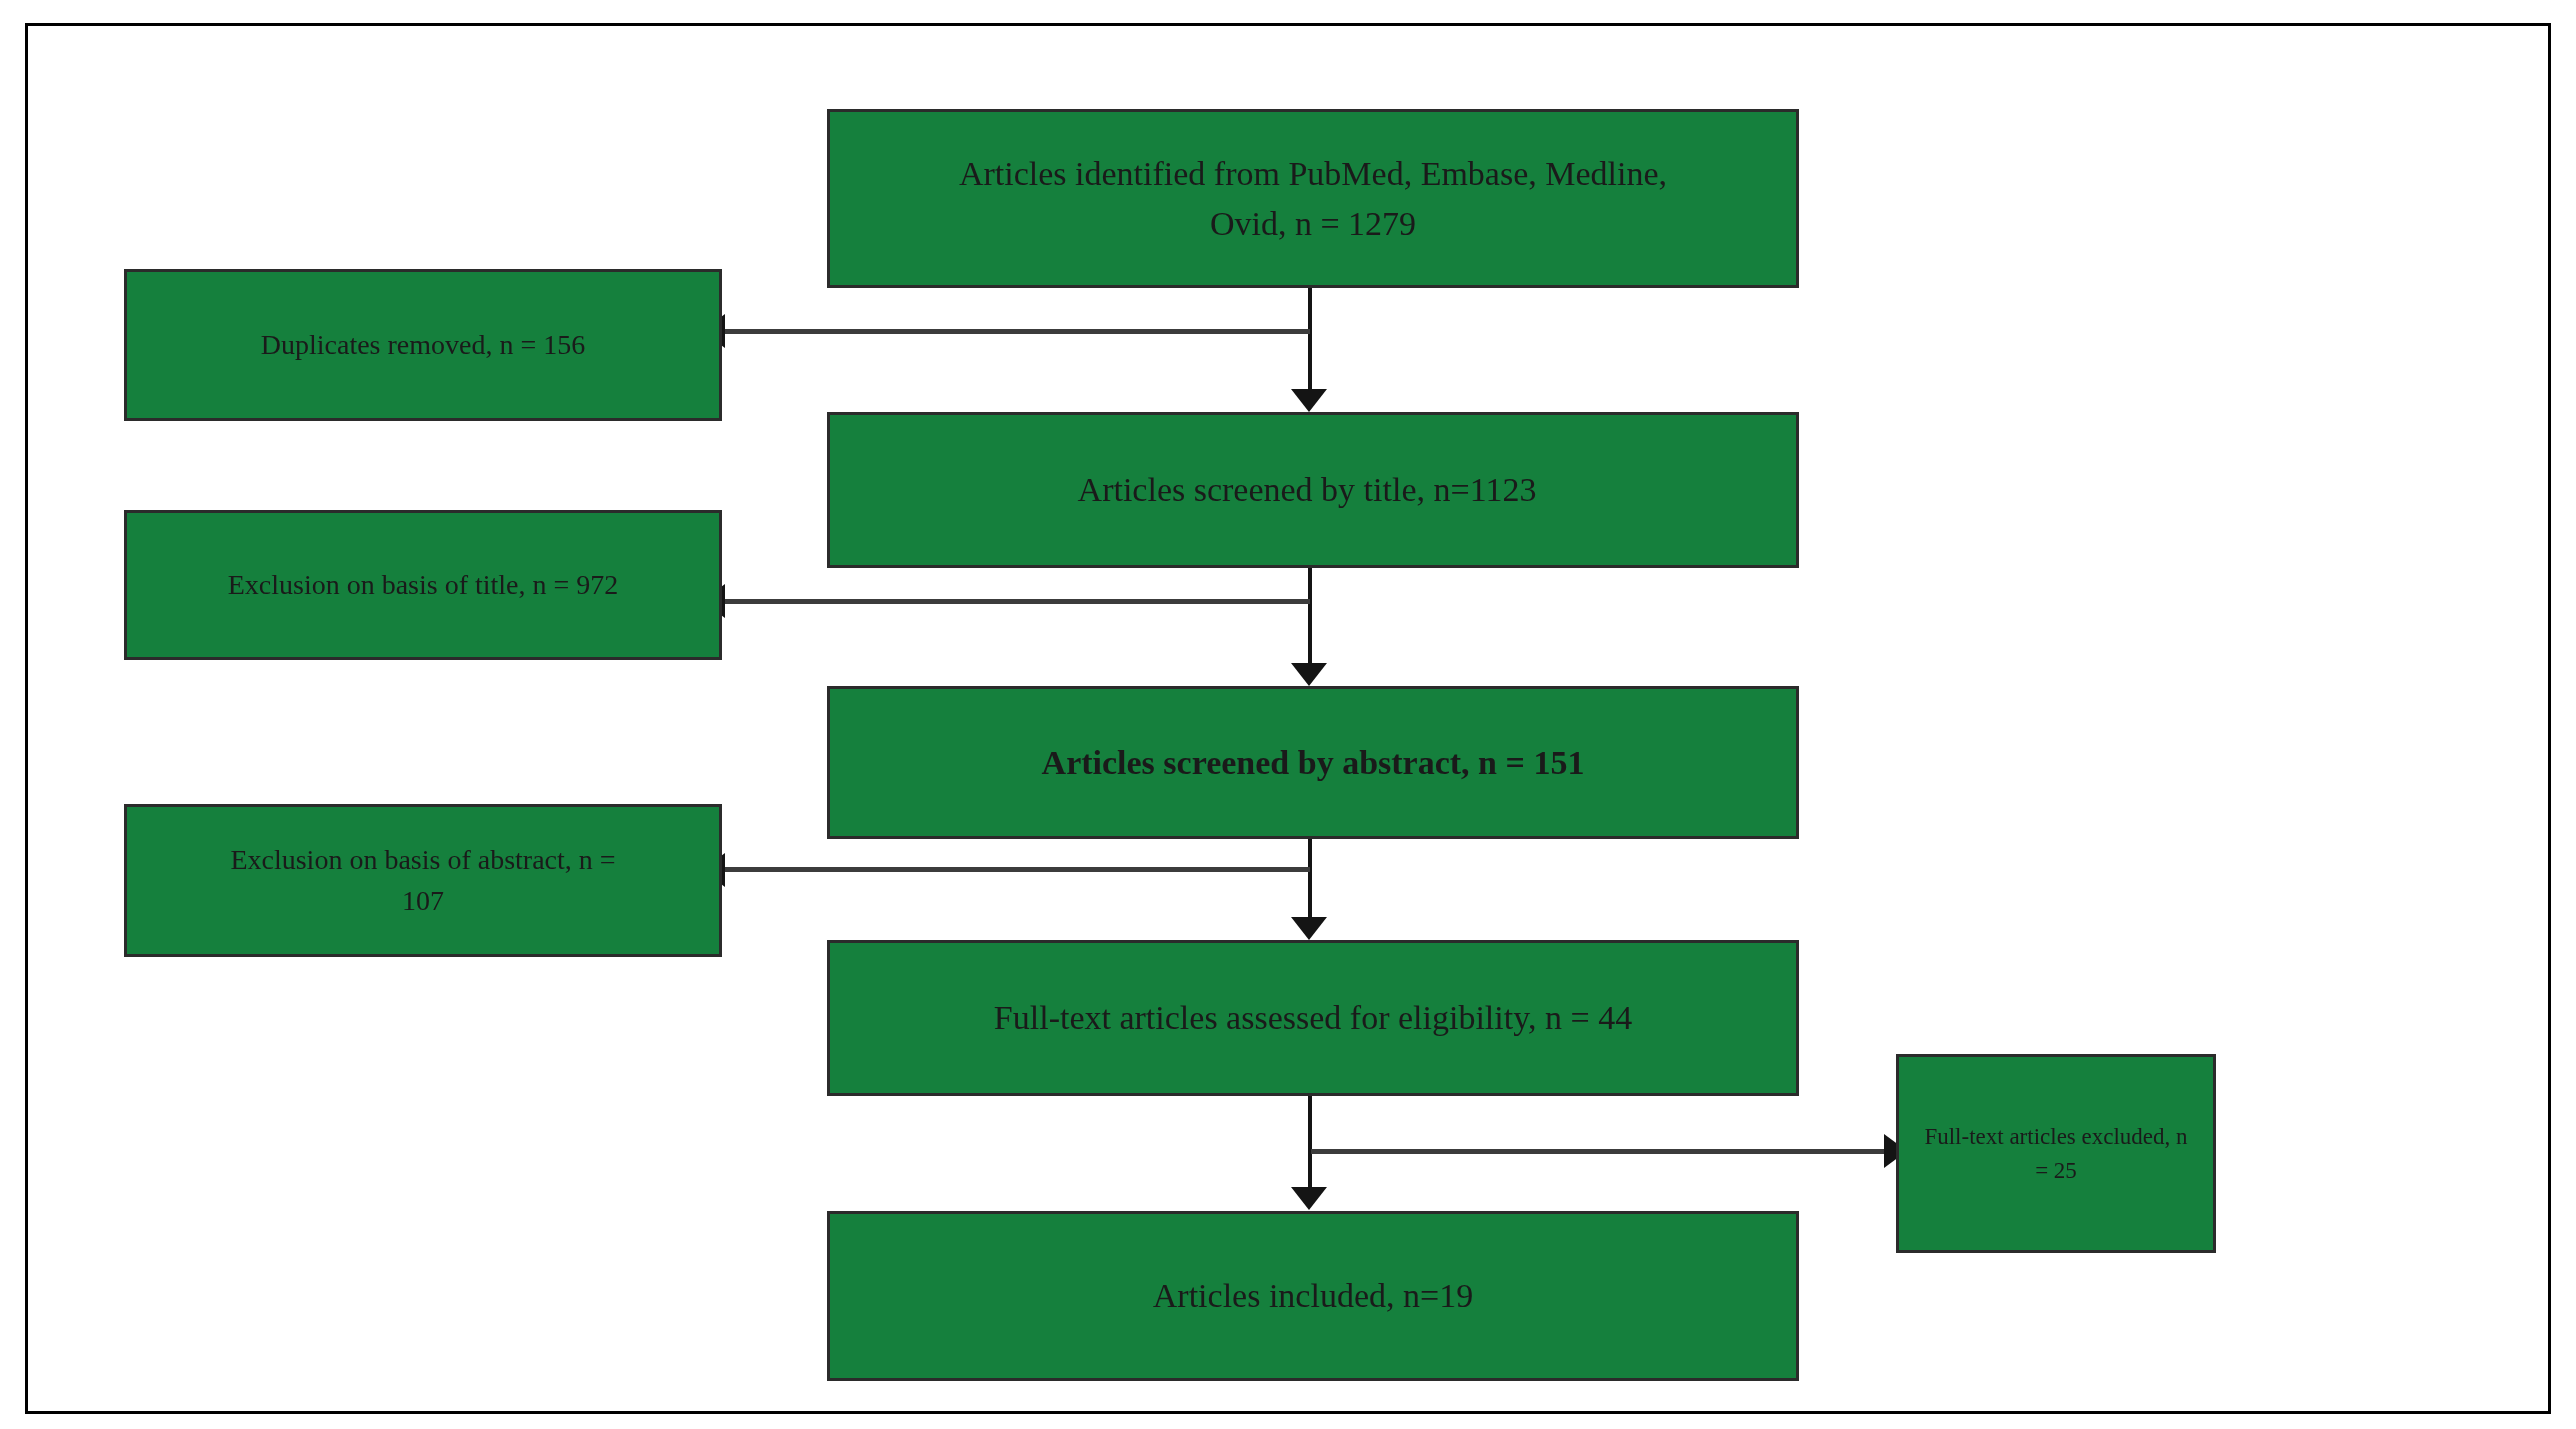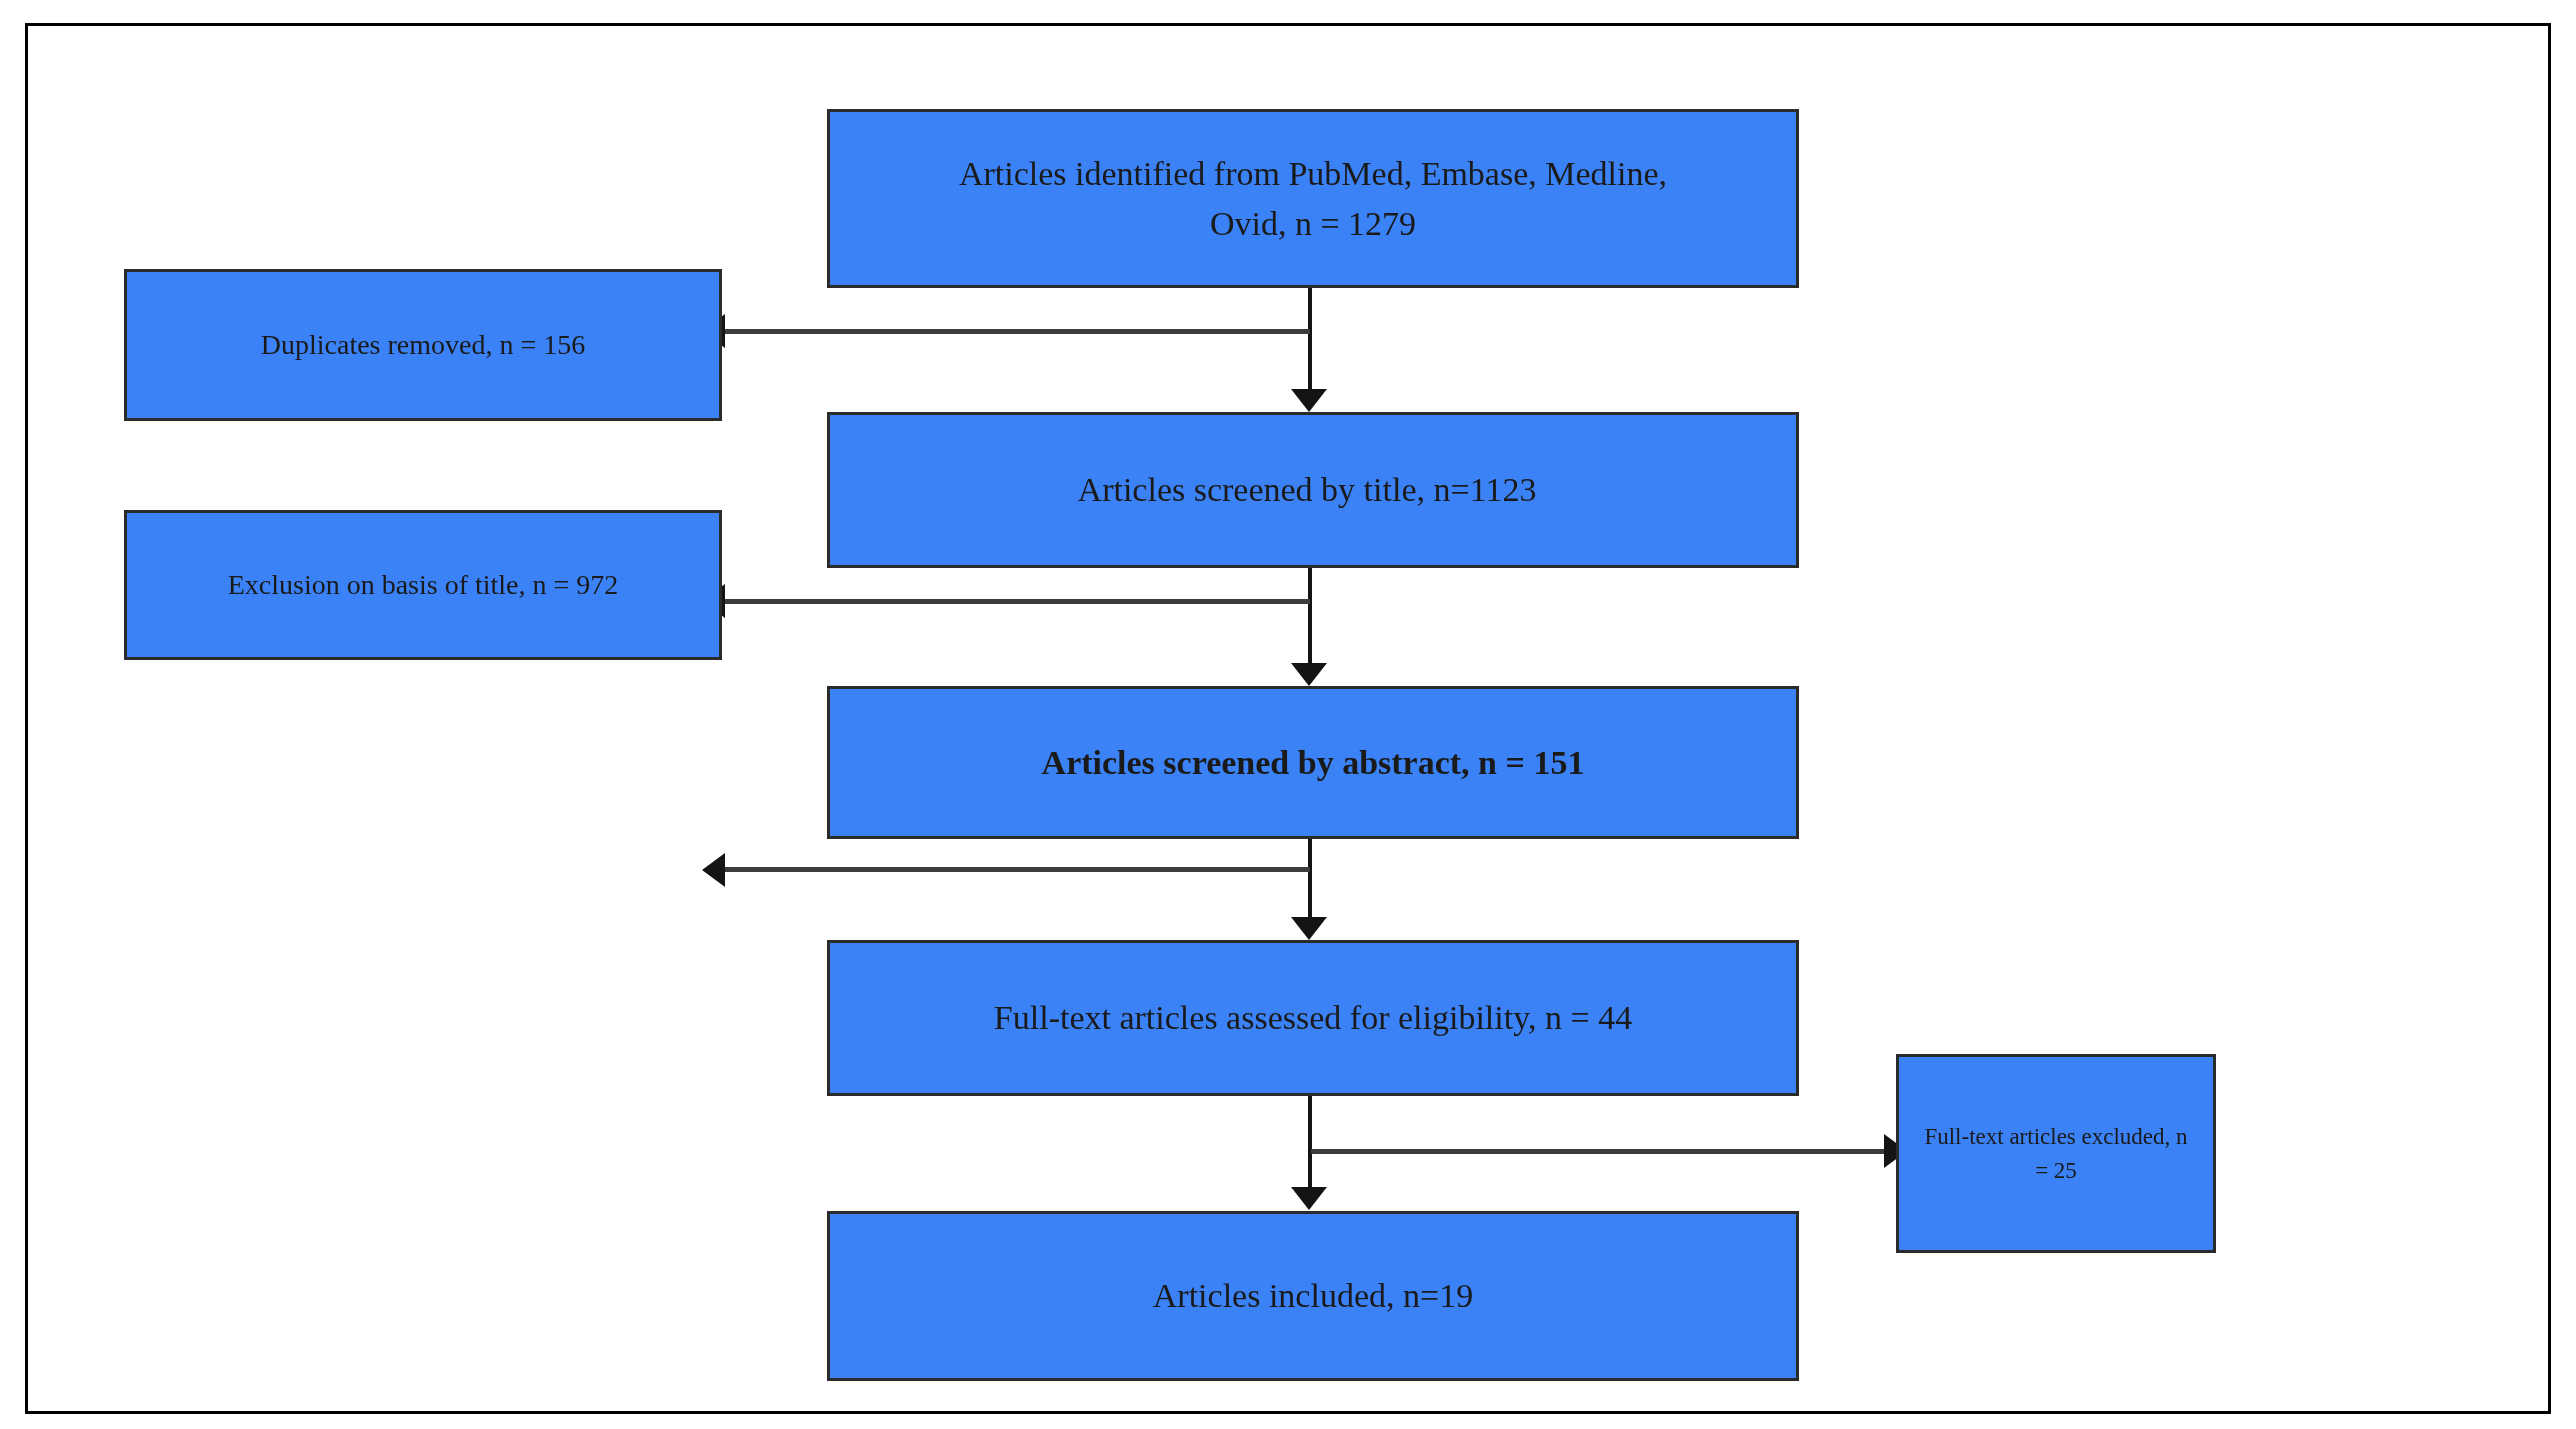--- a/index.html
+++ b/index.html
@@ -32,21 +32,21 @@
     border: 3.1px solid #000000;
     box-sizing: border-box;
     background: #ffffff;
   }
 
   
   .flow-box {
     position: absolute;
     box-sizing: border-box;
     border: 3.1px solid #2b2b2b;
-    background: #3b82f6;
+    background: #15803d;
     display: flex;
     align-items: center;
     justify-content: center;
     text-align: center;
     padding: 7.7px 20px;
   }
   .flow-box .box-label {
     display: block;
     line-height: 1.45;
     white-space: pre-line;
@@ -201,20 +201,24 @@
     </div>
 
     <div class="flow-box side-box-left" id="box-duplicates">
       <span class="box-label">Duplicates removed, n = 156</span>
     </div>
 
     <div class="flow-box side-box-left" id="box-excl-title">
       <span class="box-label">Exclusion on basis of title, n = 972</span>
     </div>
 
+    <div class="flow-box side-box-left" id="box-excl-abs">
+      <span class="box-label">Exclusion on basis of abstract, n =
+107</span>
+    </div>
 
     <div class="flow-box side-box-right" id="box-excl-full">
       <span class="box-label">Full-text articles excluded, n = 25</span>
     </div>
 
   </div>
 </div>
 
 
 </body></html>

